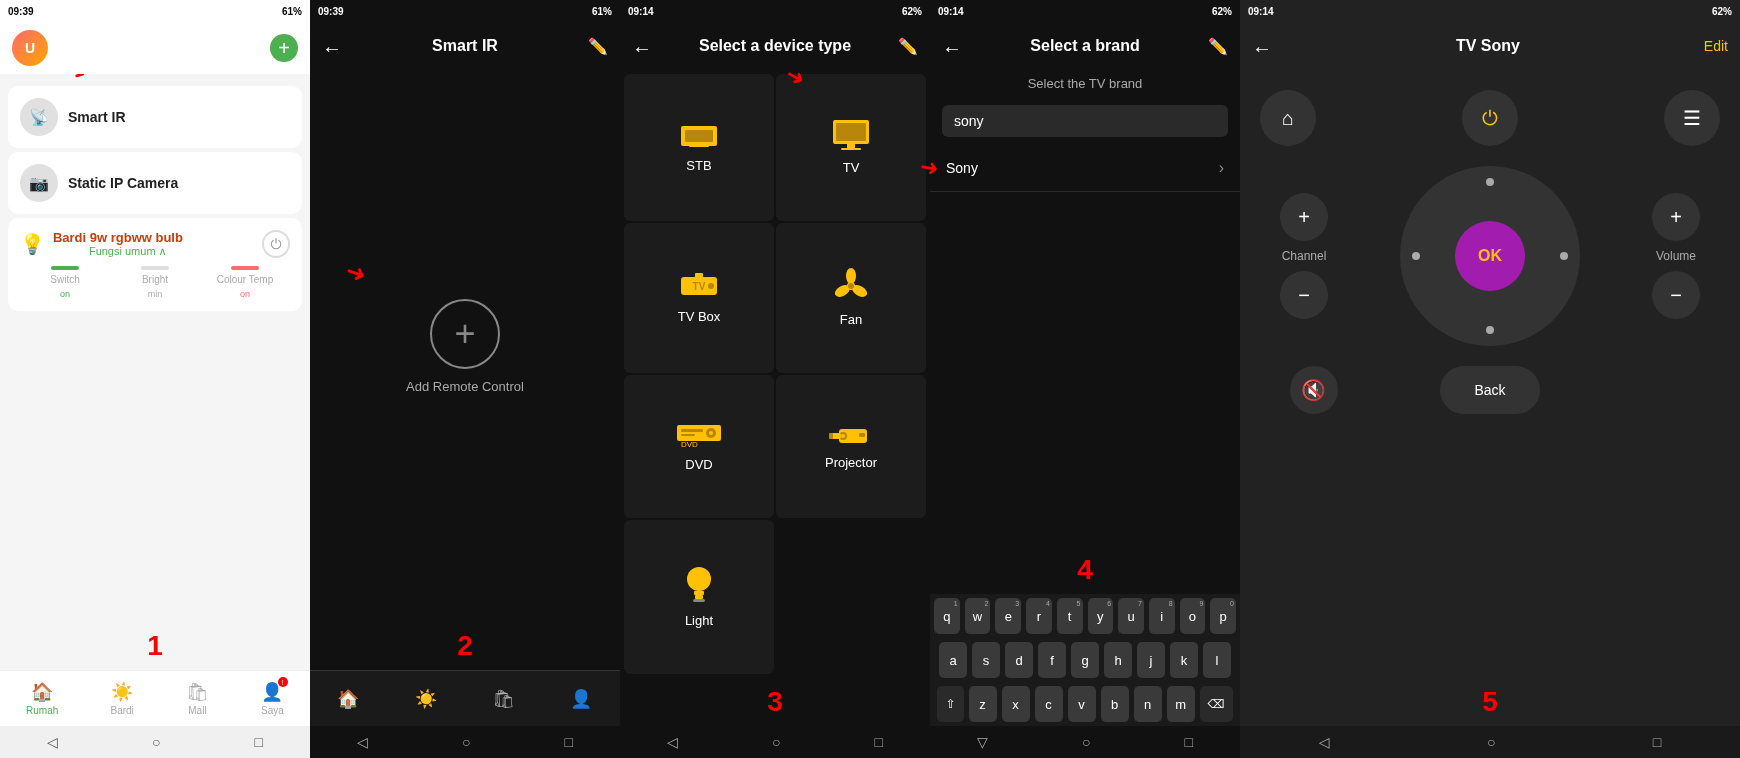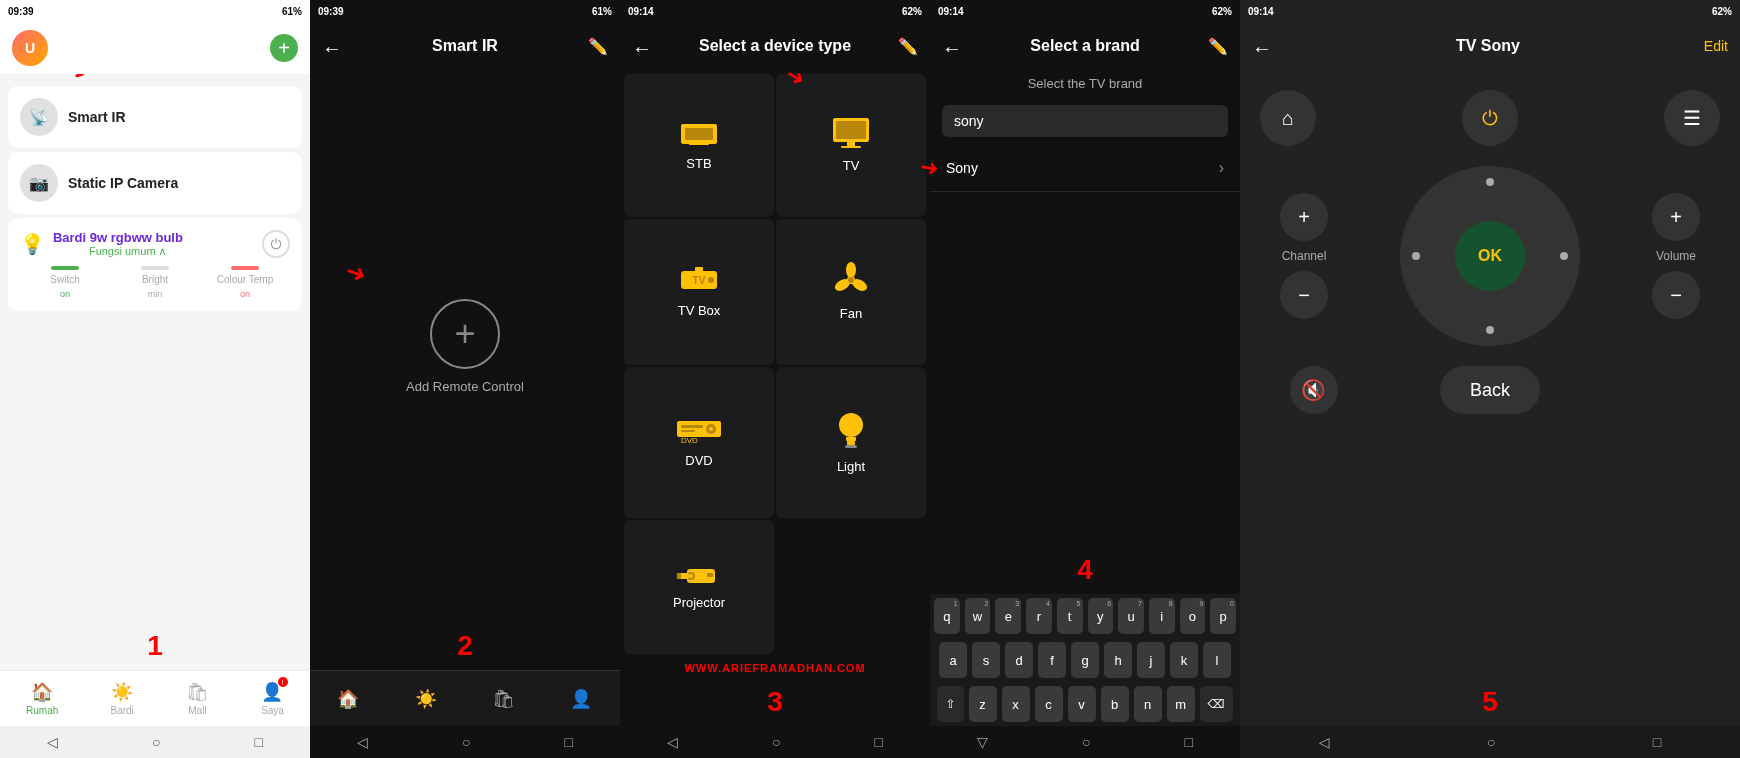--- a/index.html
+++ b/index.html
@@ -76,21 +76,21 @@
     .device-name { font-size: 14px; font-weight: 600; color: #222; }
 
     .bulb-card {
       background: #fff;
       margin: 4px 8px;
       border-radius: 10px;
       padding: 12px;
     }
     .bulb-header { display: flex; align-items: center; gap: 8px; margin-bottom: 8px; }
     .bulb-icon { font-size: 20px; }
-    .bulb-name { font-size: 13px; font-weight: 600; color: #6d28d9; }
+    .bulb-name { font-size: 13px; font-weight: 600; color: #c2410c; }
     .bulb-sub { font-size: 11px; color: #4CAF50; margin-left: 36px; }
     .power-btn-small {
       margin-left: auto;
       width: 28px; height: 28px;
       border-radius: 50%;
       border: 2px solid #ddd;
       display: flex; align-items: center; justify-content: center;
       font-size: 14px; color: #999;
     }
     .bulb-controls { display: flex; gap: 0; }
@@ -400,37 +400,37 @@
     }
 
     .back-btn {
       width: 100px; height: 48px;
       border-radius: 24px;
       background: #333;
       display: flex;
       align-items: center;
       justify-content: center;
       color: #fff;
-      font-size: 18px;
+      font-size: 14px;
     }
 
     .dpad-container {
       position: relative;
       width: 180px; height: 180px;
     }
     .dpad-ring {
       width: 180px; height: 180px;
       border-radius: 50%;
       background: #333;
       display: flex; align-items: center; justify-content: center;
     }
     .dpad-center {
       width: 70px; height: 70px;
       border-radius: 50%;
-      background: #14532d;
+      background: #a21caf;
       display: flex;
       align-items: center;
       justify-content: center;
       color: #FFC107;
       font-size: 16px;
       font-weight: bold;
     }
     .dpad-dot {
       width: 8px; height: 8px;
       border-radius: 50%;
@@ -645,43 +645,42 @@
         <circle cx="34" cy="12" r="5" fill="#b8860b"></circle>
         <circle cx="34" cy="12" r="2" fill="#FFC107"></circle>
         <rect x="4" y="8" width="22" height="3" rx="1" fill="#b8860b"></rect>
         <rect x="4" y="13" width="14" height="2" rx="1" fill="#b8860b"></rect>
         <text x="4" y="26" fill="#FFC107" font-size="8">DVD</text>
       </svg>
       <span class="device-type-label">DVD</span>
     </div>
 
     <div class="device-type-item">
-      <svg width="32" height="40" viewBox="0 0 32 40">
-        <circle cx="16" cy="14" r="12" fill="#FFC107"></circle>
-        <rect x="11" y="26" width="10" height="4" rx="1" fill="#FFC107"></rect>
-        <rect x="12" y="30" width="8" height="4" rx="1" fill="#FFC107"></rect>
-        <rect x="10" y="34" width="12" height="3" rx="2" fill="#888"></rect>
-      </svg>
-      <span class="device-type-label">Light</span>
-    </div>
-
-    <div class="device-type-item">
       <svg width="44" height="24" viewBox="0 0 44 24">
         <rect x="10" y="6" width="28" height="14" rx="3" fill="#FFC107"></rect>
         <circle cx="14" cy="13" r="4" fill="#b8860b"></circle>
         <circle cx="14" cy="13" r="2" fill="#FFC107"></circle>
         <rect x="0" y="10" width="12" height="6" rx="2" fill="#FFC107"></rect>
         <rect x="0" y="10" width="4" height="6" rx="1" fill="#b8860b"></rect>
         <rect x="30" y="10" width="6" height="4" rx="1" fill="#b8860b"></rect>
       </svg>
       <span class="device-type-label">Projector</span>
     </div>
-  </div>
-
-  <div class="watermark">WWW.ARIEFRAMADHAN.COM</div>
+
+    <div class="device-type-item">
+      <svg width="32" height="40" viewBox="0 0 32 40">
+        <circle cx="16" cy="14" r="12" fill="#FFC107"></circle>
+        <rect x="11" y="26" width="10" height="4" rx="1" fill="#FFC107"></rect>
+        <rect x="12" y="30" width="8" height="4" rx="1" fill="#FFC107"></rect>
+        <rect x="10" y="34" width="12" height="3" rx="2" fill="#888"></rect>
+      </svg>
+      <span class="device-type-label">Light</span>
+    </div>
+  </div>
+
   <div class="step-number">3</div>
 
   <div class="system-nav" style="background:#111;">
     <span class="sys-btn" style="color:#aaa;">◁</span>
     <span class="sys-btn" style="color:#aaa;">○</span>
     <span class="sys-btn" style="color:#aaa;">□</span>
   </div>
 </div>
 
 <div class="panel-4">

